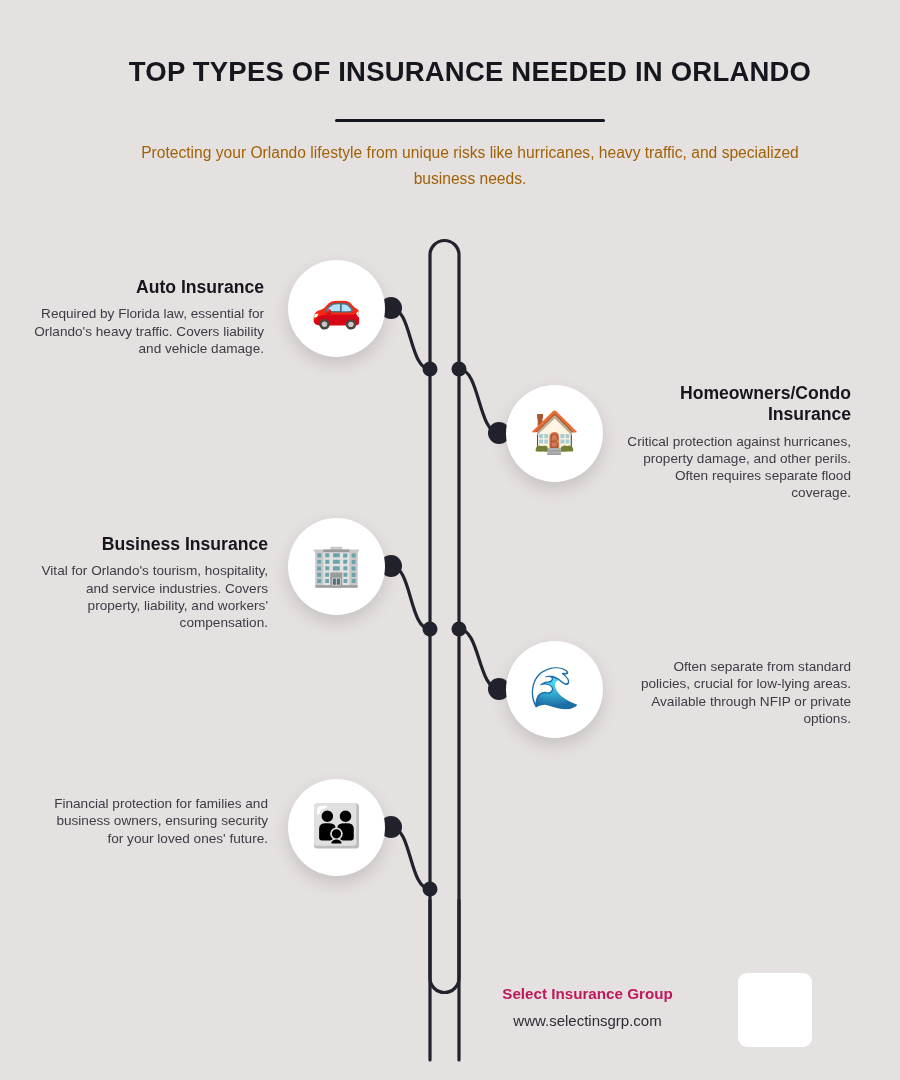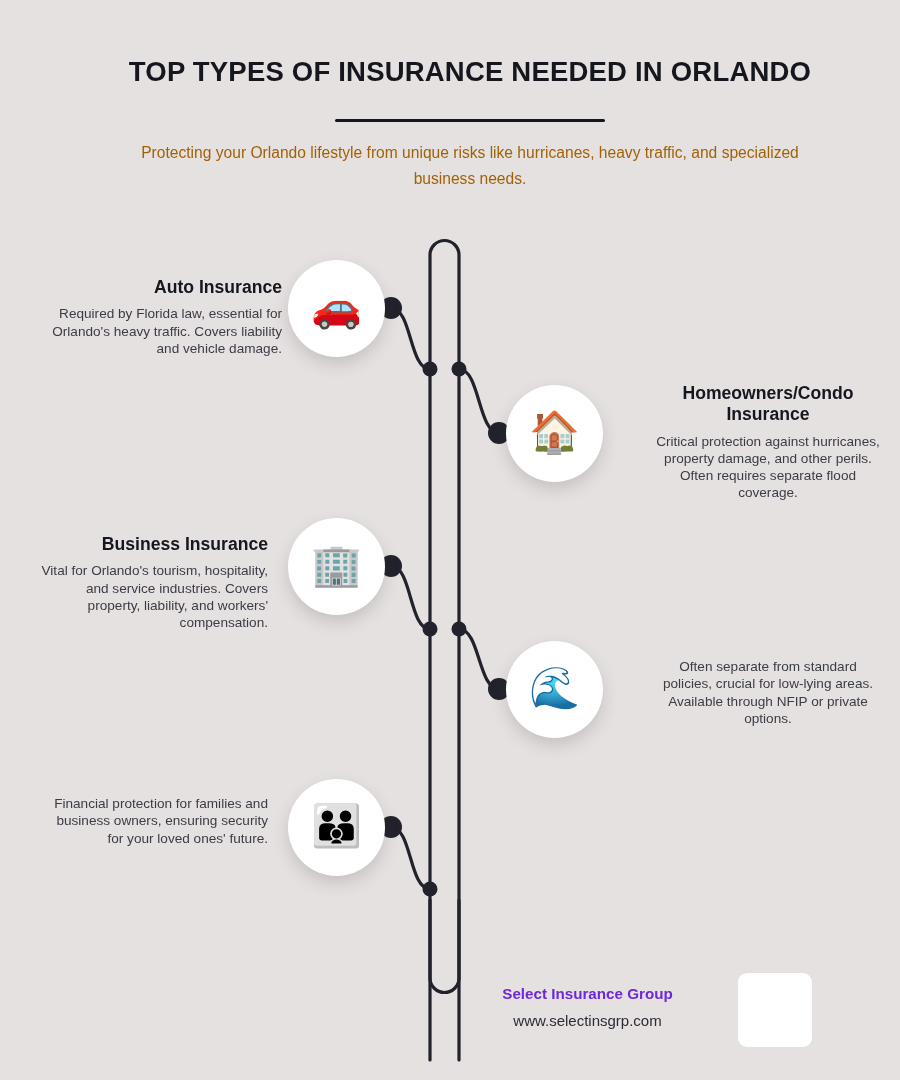--- a/index.html
+++ b/index.html
@@ -84,21 +84,21 @@
     display: block;
     transform: translateY(-1px);
   }
 
   
   .block {
     position: absolute;
     width: 230px;
   }
   .block.left  { text-align: right; }
-  .block.right { text-align: center; margin-left: 32px;  }
+  .block.right { text-align: right;  }
 
   .block-title {
     font-size: 17.6px;
     font-weight: bold;
     color: #16161e;
     line-height: 1.21;
     margin: 0 0 7px 0;
   }
   .block-desc {
     font-size: 13.6px;
@@ -112,21 +112,21 @@
   .footer-text {
     position: absolute;
     left: 455px;
     top: 985px;
     width: 265px;
     text-align: center;
   }
   .footer-brand {
     font-size: 15.2px;
     font-weight: bold;
-    color: #6d28d9;
+    color: #be185d;
     margin: 0 0 9px 0;
     line-height: 1.2;
   }
   .footer-url {
     font-size: 15px;
     color: #2c2c36;
     margin: 0;
     line-height: 1.2;
   }
   .footer-logo {
@@ -180,21 +180,21 @@
       <circle cx="499" cy="433" r="11"></circle>
       <circle cx="391" cy="566" r="11"></circle>
       <circle cx="499" cy="689" r="11"></circle>
       <circle cx="391" cy="827" r="11"></circle>
     </g>
   </svg>
 
   <div class="icon-circle" style="left:288px; top:260px;">
     <span class="icon-glyph">🚗</span>
   </div>
-  <div class="block left" style="left:52px; top:277px;text-align:right;">
+  <div class="block left" style="left:34px; top:277px;text-align:right;">
     <h2 class="block-title">Auto Insurance</h2>
     <p class="block-desc">Required by Florida law, essential for Orlando's heavy traffic. Covers liability and vehicle damage.</p>
   </div>
 
   <div class="icon-circle" style="left:506px; top:385px;">
     <span class="icon-glyph">🏠</span>
   </div>
   <div class="block right" style="left:621px; top:383px;">
     <h2 class="block-title">Homeowners/Condo Insurance</h2>
     <p class="block-desc">Critical protection against hurricanes, property damage, and other perils. Often requires separate flood coverage.</p>

